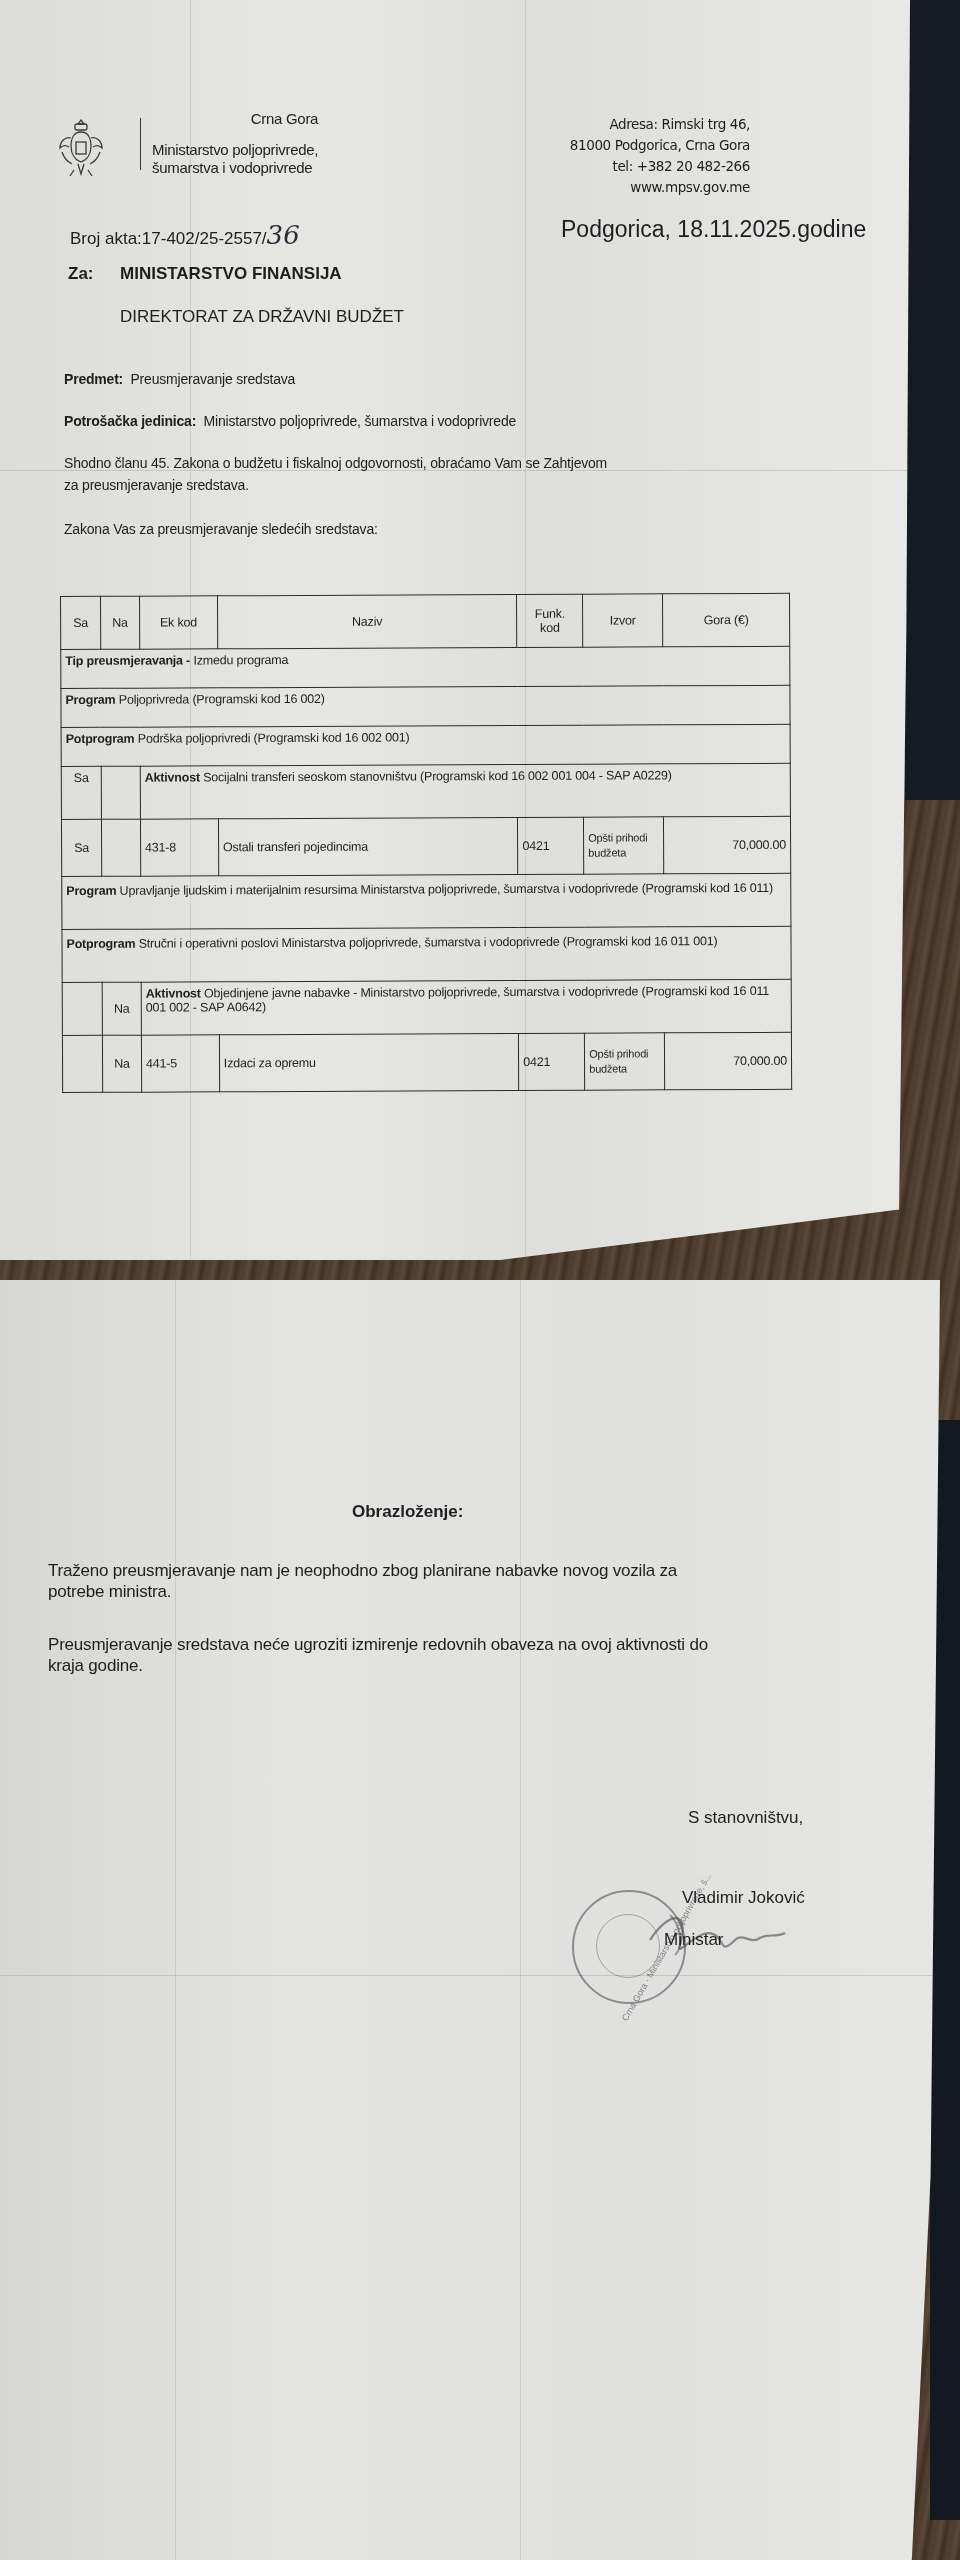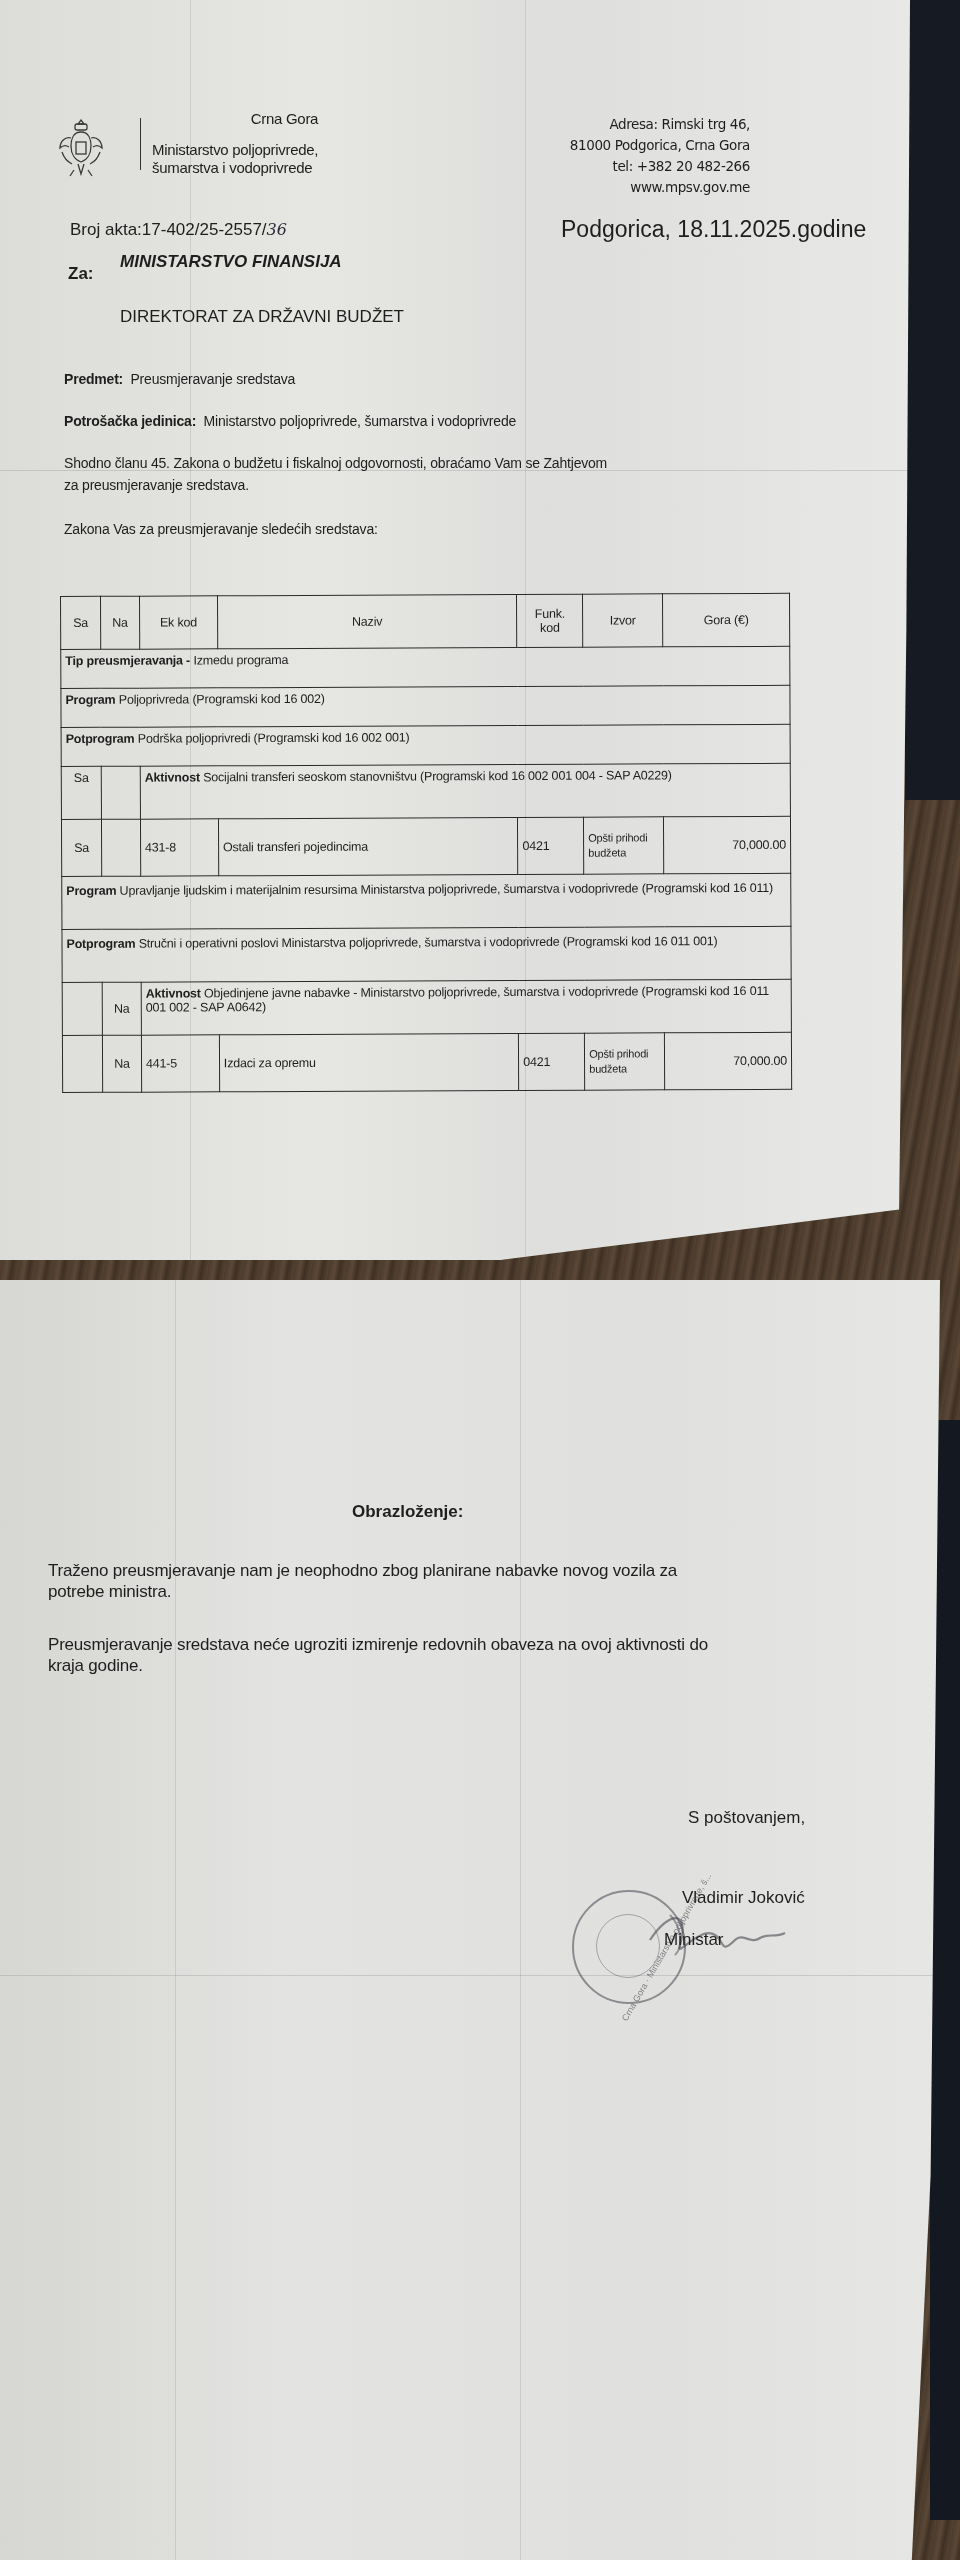--- a/index.html
+++ b/index.html
@@ -28,25 +28,25 @@
     .crest {
       position: absolute; left: 58px; top: 118px; width: 46px; height: 64px;
     }
     .hdr-divider { position: absolute; left: 140px; top: 118px; width: 1px; height: 52px; background: #333; }
     .hdr-left { position: absolute; left: 152px; top: 110px; font-size: 15px; line-height: 18px; letter-spacing: -0.3px; }
     .hdr-left div { white-space: nowrap; }
     .hdr-left .country { margin-bottom: 13px; text-align: right; }
     .hdr-right { position: absolute; right: 160px; top: 114px; text-align: right; font-family: "DejaVu Sans", sans-serif; font-size: 13.5px; line-height: 21px; letter-spacing: -0.4px; }
     .hdr-right div { white-space: nowrap; }
     .broj { position: absolute; left: 70px; top: 220px; font-size: 17px; white-space: nowrap; }
-    .broj .hand { font-family: "DejaVu Serif", serif; font-style: italic; font-size: 16px; color: #2a2a3a; }
+    .broj .hand { font-family: "DejaVu Serif", serif; font-style: italic; font-size: 26px; color: #2a2a3a; }
     .date { position: absolute; left: 561px; top: 216px; font-size: 23px; white-space: nowrap; }
 
     .za-lbl { position: absolute; left: 68px; top: 264px; font-weight: bold; font-size: 17px; }
-    .za-1 { position: absolute; left: 120px; top: 252px; font-weight: bold; font-size: 17px; white-space: nowrap; font-style: italic; }
+    .za-1 { position: absolute; left: 120px; top: 264px; font-weight: bold; font-size: 17px; white-space: nowrap; }
     .za-2 { position: absolute; left: 120px; top: 307px; font-weight: normal; font-size: 17px; white-space: nowrap; }
 
     .para { position: absolute; left: 64px; font-size: 14px; line-height: 22px; white-space: nowrap; letter-spacing: -0.2px; }
     .para b { font-weight: bold; }
 
     
     table.alloc {
       position: absolute; left: 60px; top: 596px; width: 730px;
       border-collapse: collapse; font-size: 12.5px; letter-spacing: -0.2px;
       transform: rotate(-0.25deg); transform-origin: left top;
@@ -211,21 +211,21 @@
 <div class="obraz-title">Obrazloženje:</div>
 <div class="obraz-p" style="top:1560px">
   <div>Traženo preusmjeravanje nam je neophodno zbog planirane nabavke novog vozila za</div>
   <div>potrebe ministra.</div>
 </div>
 <div class="obraz-p" style="top:1634px">
   <div>Preusmjeravanje sredstava neće ugroziti izmirenje redovnih obaveza na ovoj aktivnosti do</div>
   <div>kraja godine.</div>
 </div>
 
-<div class="closing">S poštovanjem,</div>
+<div class="closing">S stanovništvu,</div>
 
 <div class="stamp">
   <div class="stamp-inner"></div>
   <div class="stamp-text">Crna Gora · Ministarstvo poljoprivrede, š...</div>
 </div>
 <svg class="signature" viewBox="0 0 160 60">
   <path d="M10 40 c20 -30 40 -30 30 5 c-5 15 20 -20 35 -10 c10 6 5 20 20 5 c8 -8 15 5 25 -2 c8 -5 15 0 25 -5" fill="none" stroke="rgba(60,60,70,0.55)" stroke-width="2.2"></path>
   <path d="M30 15 c10 10 15 30 5 40" fill="none" stroke="rgba(60,60,70,0.45)" stroke-width="2"></path>
 </svg>
 

